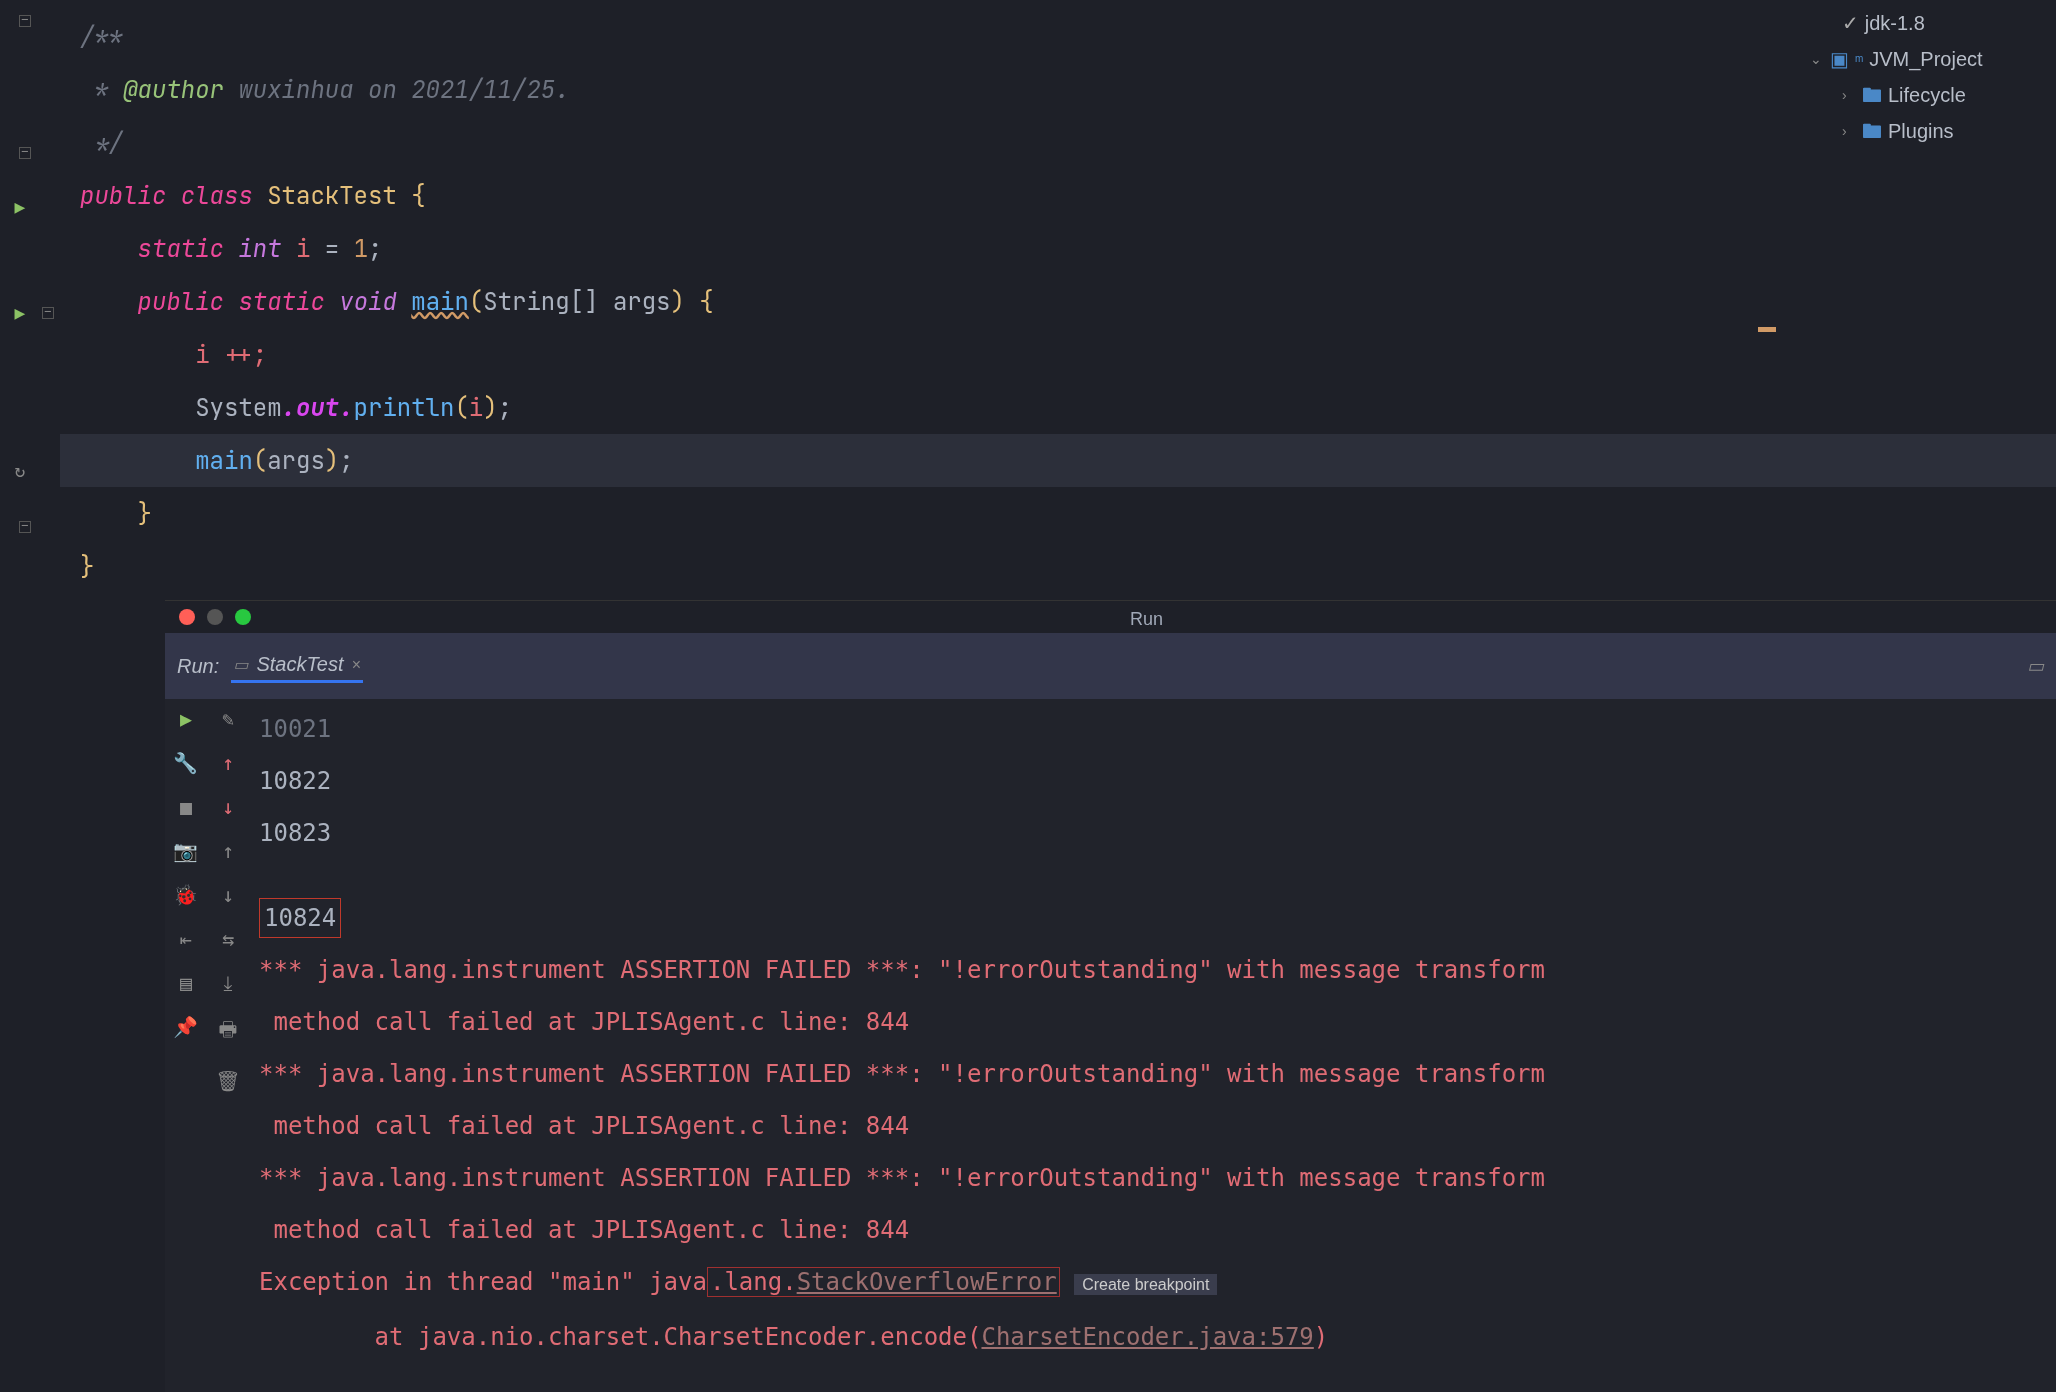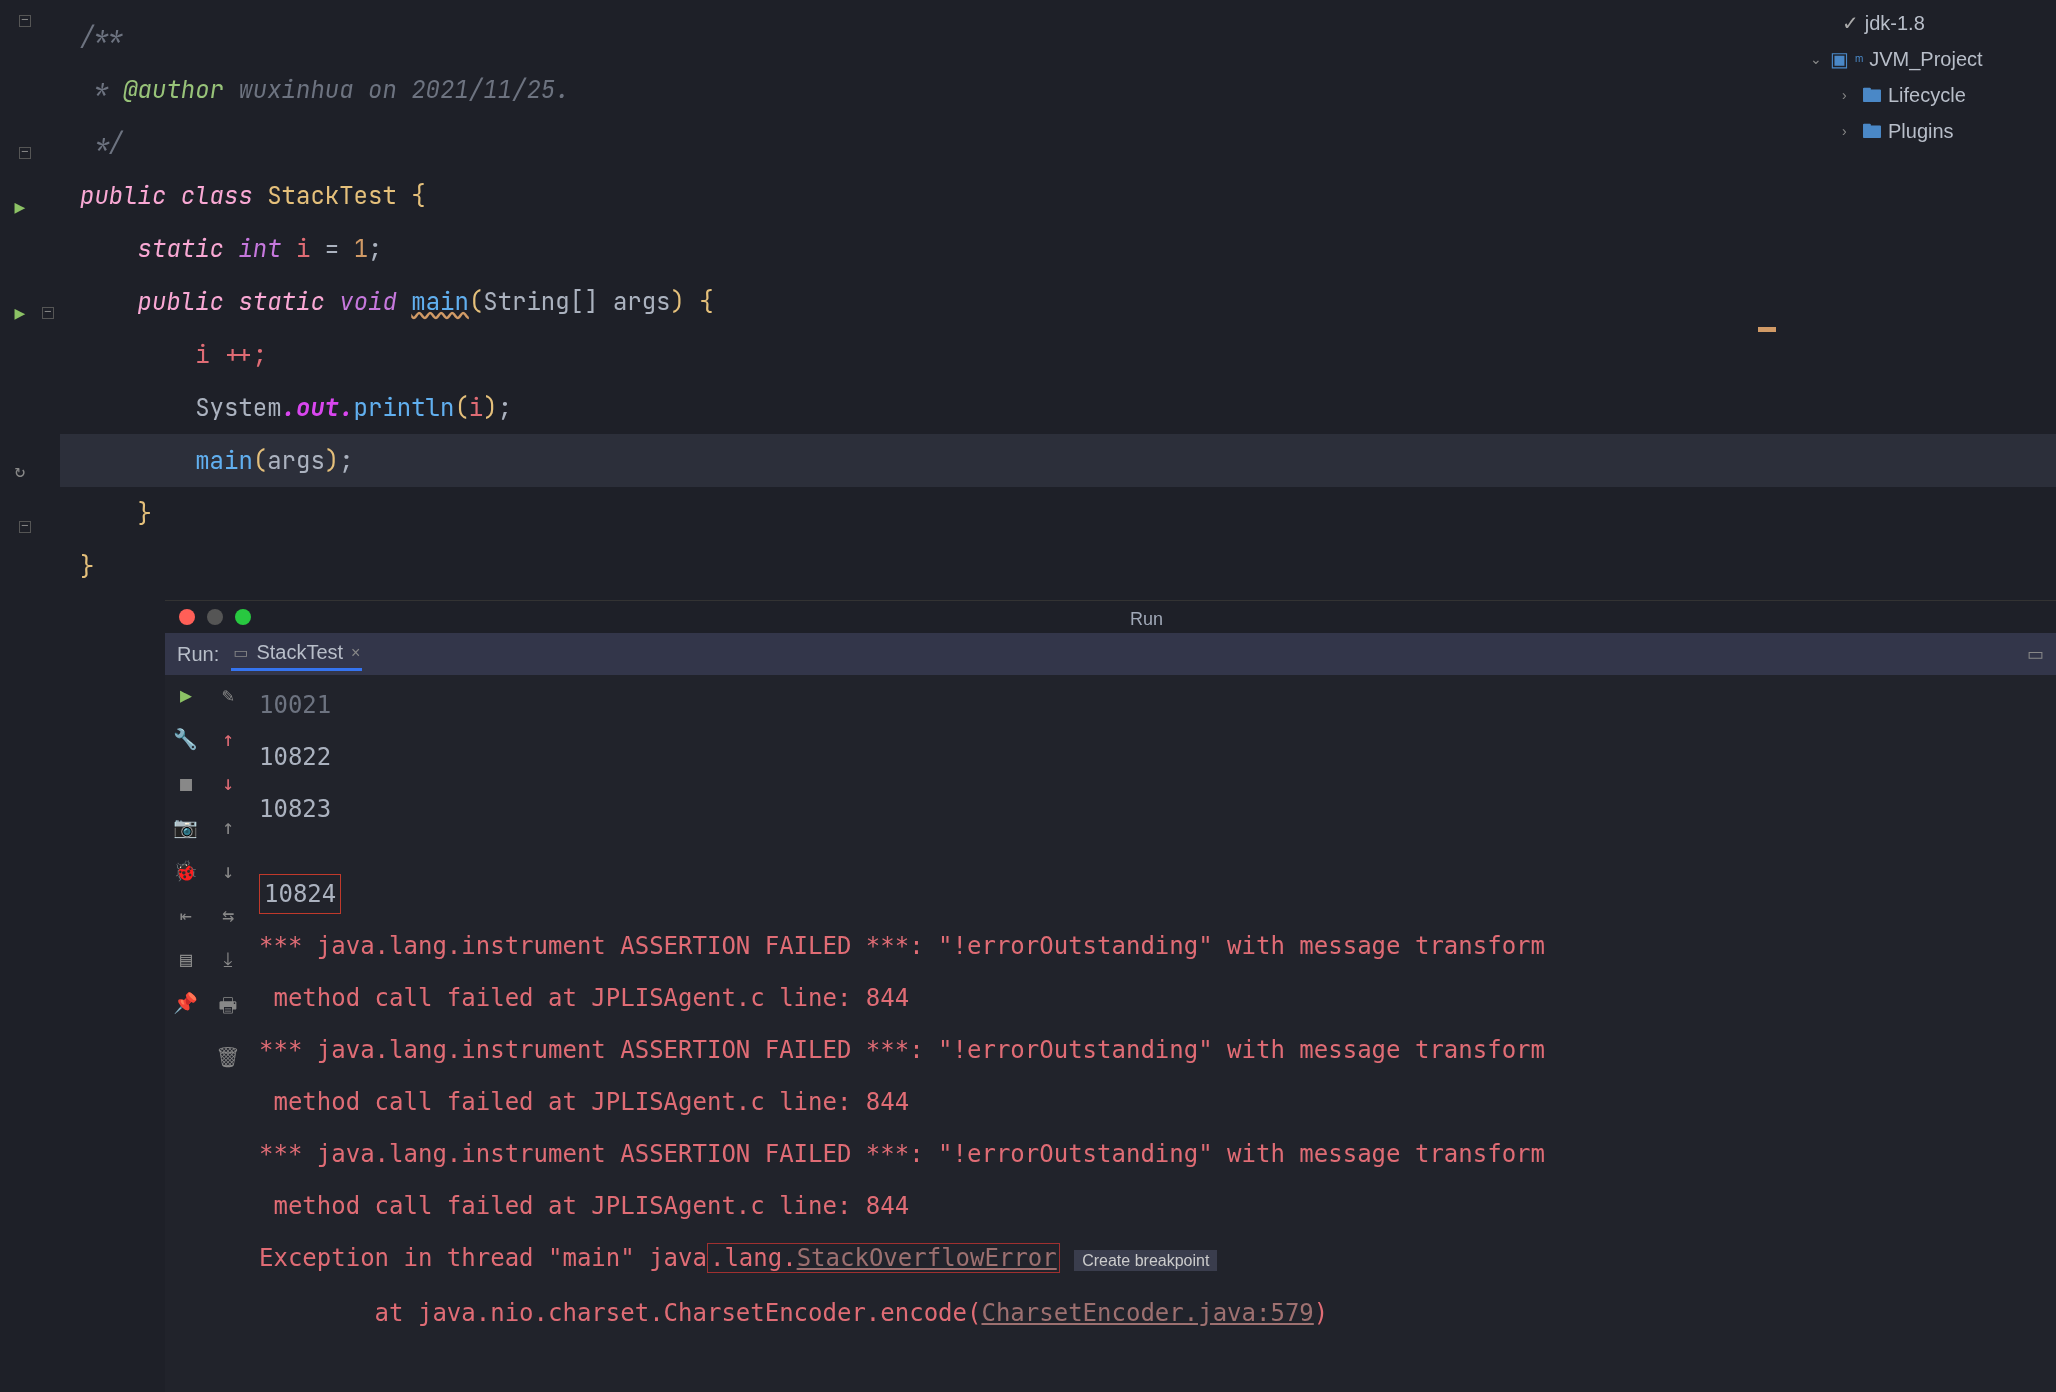--- a/index.html
+++ b/index.html
@@ -47,21 +47,21 @@
   flex: 1;
   padding: 10px 0;
   font-size: 24px;
   line-height: 53px;
   font-family: 'JetBrains Mono', 'Menlo', monospace;
   font-style: italic;
 }
 .code-line { white-space: pre; padding-left: 20px; }
 .comment { color: #6d7380; font-style: italic; }
 .doc-tag { color: #98c379; font-style: italic; }
-.keyword { color: #f9a8d4; font-style: italic; }
+.keyword { color: #ec4899; font-style: italic; }
 .type { color: #c678dd; font-style: italic; }
 .classname { color: #e5c07b; font-style: normal; }
 .method { color: #61afef; font-style: normal; }
 .method-underline { text-decoration: underline wavy #d19a66; }
 .paren { color: #e5c07b; font-style: normal; }
 .brace { color: #e5c07b; font-style: normal; }
 .number { color: #d19a66; font-style: normal; }
 .field { color: #e06c75; font-style: normal; }
 .plain { color: #abb2bf; font-style: normal; }
 .param { color: #abb2bf; font-style: normal; }
@@ -113,25 +113,26 @@
   transform: translateX(-50%);
   color: #a0a8b7;
   font-family: -apple-system, sans-serif;
   font-size: 18px;
   margin-left: 36px;
 }
 .run-tabs {
   background: #33364a;
   display: flex;
   align-items: center;
-  padding: 4px 12px;
+  padding: 16px 12px;
   font-family: -apple-system, sans-serif;
   font-size: 20px;
   color: #b8bec9;
   gap: 12px;
+  font-style: italic;
 }
 .run-tab {
   display: flex;
   align-items: center;
   gap: 8px;
   border-bottom: 3px solid #3574f0;
   padding: 4px 2px;
 }
 .run-tab-icon { color: #888; font-size: 16px; }
 .close-x { color: #888; font-size: 16px; }

